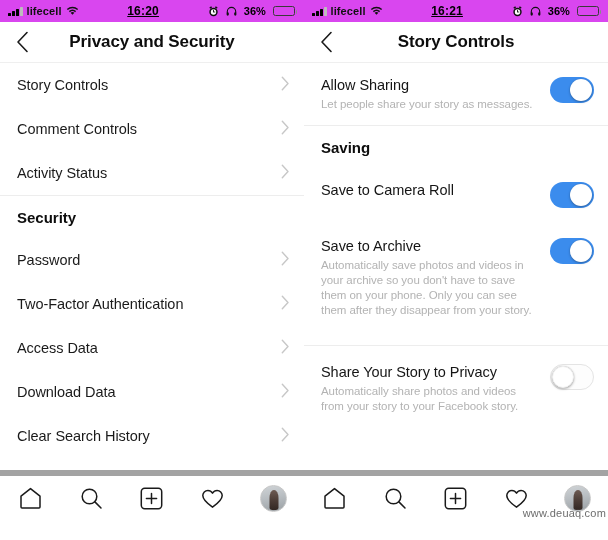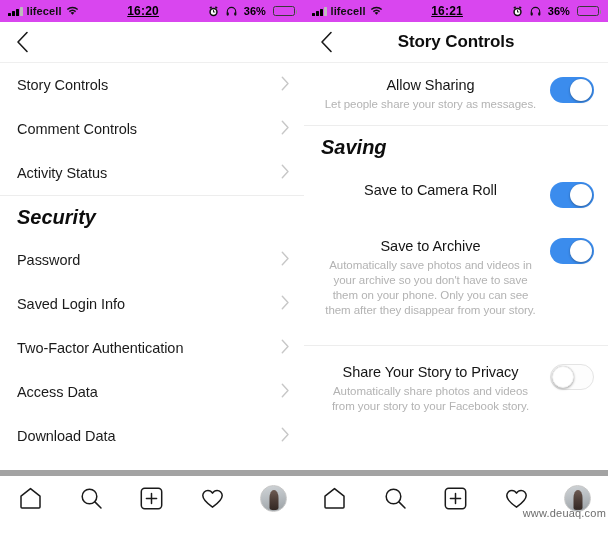--- a/index.html
+++ b/index.html
@@ -123,36 +123,35 @@
     font-size: 14.5px;
     color: #1a1a1a;
     letter-spacing: -.05px;
   }
   .chev { flex: 0 0 auto; display: block; }
   .section-head {
     height: 42px;
     display: flex;
     align-items: center;
     padding: 0 17px;
-    font-size: 20px;
+    font-size: 15px;
     font-weight: bold;
     color: #0d0d0d;
     box-sizing: border-box;
-    font-style: italic;
   }
   .hr-full { height: 1px; background: #ededed; }
 
   
   .cell {
     display: flex;
     align-items: flex-start;
     padding: 13px 14px 13px 17px;
     box-sizing: border-box;
   }
-  .cell-text { flex: 1; padding-right: 10px; text-align: center; }
+  .cell-text { flex: 1; padding-right: 10px; }
   .cell-title {
     font-size: 14.5px;
     color: #151515;
     letter-spacing: -.05px;
     line-height: 18px;
   }
   .cell-sub {
     font-size: 11.5px;
     color: #b3b3b3;
     line-height: 15px;
@@ -276,20 +275,21 @@
     </div>
 
     <div class="navbar">
       <div class="nav-back">
         <span>
           <svg width="13" height="22" viewBox="0 0 13 22">
               <path d="M11 1.5 2 11l9 9.5" stroke="#1a1a1a" stroke-width="1.6" fill="none" stroke-linecap="round" stroke-linejoin="round"></path>
             </svg>
         </span>
       </div>
+      <div class="nav-title">Privacy and Security</div>
     </div>
 
     <div class="content">
 
       <div class="row">
         <span class="row-label">Story Controls</span>
         <span class="chev"><svg width="9" height="15" viewBox="0 0 9 15">
               <path d="M1.3 1.3 7 7.5l-5.7 6.2" stroke="#c7c7c7" stroke-width="1.4" fill="none" stroke-linecap="round" stroke-linejoin="round"></path>
             </svg></span>
       </div>
@@ -312,26 +312,20 @@
 
       <div class="section-head">Security</div>
 
       <div class="row">
         <span class="row-label">Password</span>
         <span class="chev"><svg width="9" height="15" viewBox="0 0 9 15">
               <path d="M1.3 1.3 7 7.5l-5.7 6.2" stroke="#c7c7c7" stroke-width="1.4" fill="none" stroke-linecap="round" stroke-linejoin="round"></path>
             </svg></span>
       </div>
 
-      <div class="row">
-        <span class="row-label">Saved Login Info</span>
-        <span class="chev"><svg width="9" height="15" viewBox="0 0 9 15">
-              <path d="M1.3 1.3 7 7.5l-5.7 6.2" stroke="#c7c7c7" stroke-width="1.4" fill="none" stroke-linecap="round" stroke-linejoin="round"></path>
-            </svg></span>
-      </div>
 
       <div class="row">
         <span class="row-label">Two-Factor Authentication</span>
         <span class="chev"><svg width="9" height="15" viewBox="0 0 9 15">
               <path d="M1.3 1.3 7 7.5l-5.7 6.2" stroke="#c7c7c7" stroke-width="1.4" fill="none" stroke-linecap="round" stroke-linejoin="round"></path>
             </svg></span>
       </div>
 
       <div class="row">
         <span class="row-label">Access Data</span>

